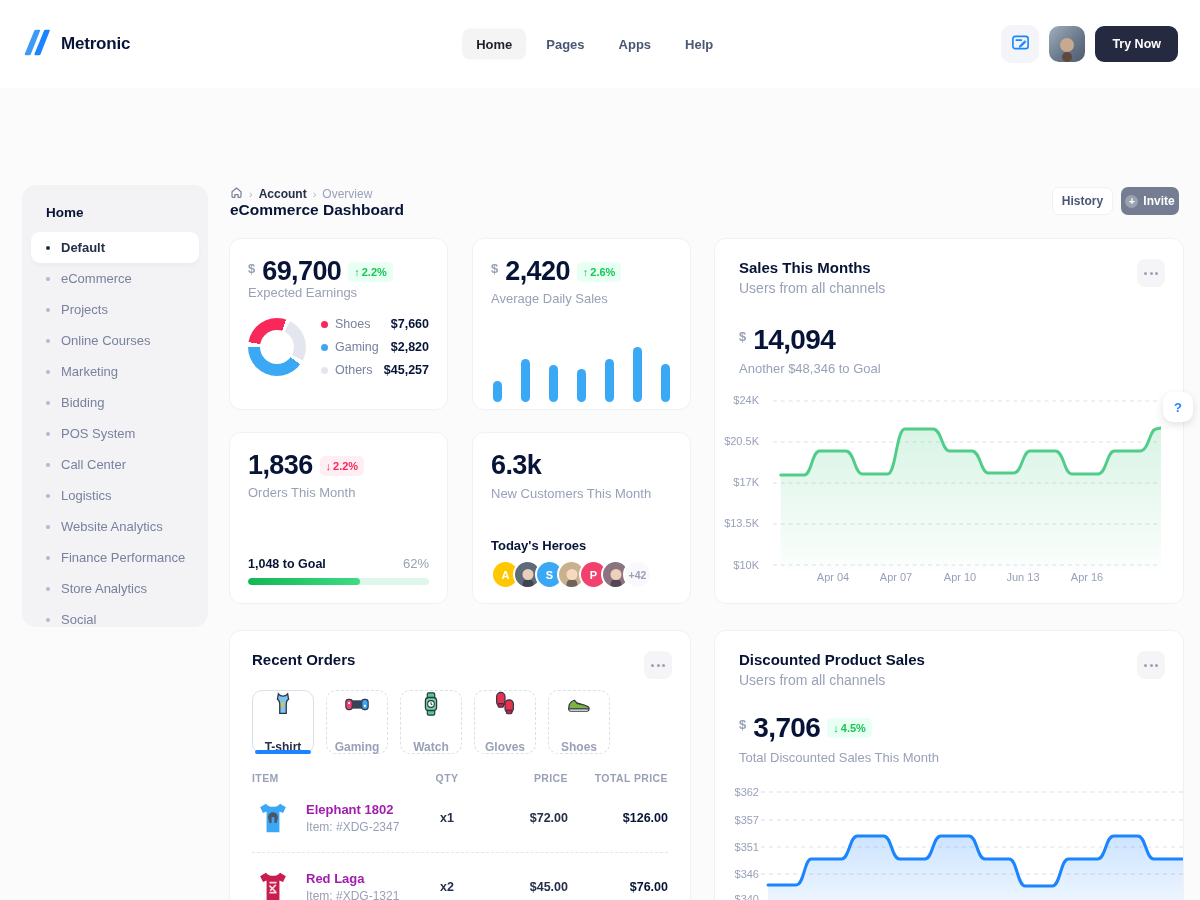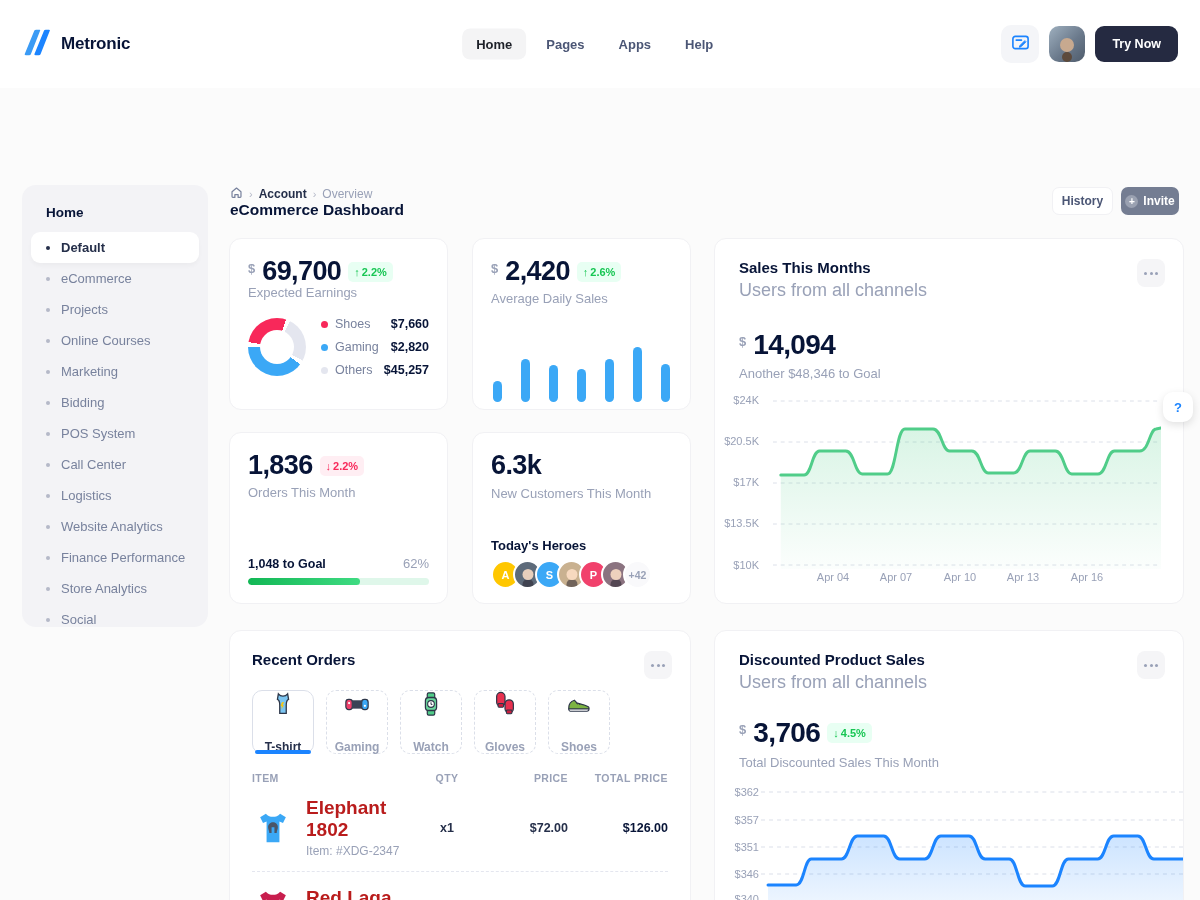--- a/index.html
+++ b/index.html
@@ -74,21 +74,21 @@
   .lg-name { font-size:12.5px; color:#78829D; }
   .lg-val { margin-left:auto; font-size:12.5px; font-weight:bold; color:#071437; }
 
   
   #card-daily { left:472px; top:238px; width:219px; height:172px; padding:19px 18px; }
   .bars { position:absolute; left:20px; right:20px; bottom:7px; height:60px; display:flex; justify-content:space-between; align-items:flex-end; }
   .vbar { width:9px; border-radius:5px; background:#3BA8F6; }
 
   
   #card-sales { left:714px; top:238px; width:470px; height:366px; padding:20px 24px; }
-  .sub-title { font-size:18px; color:#99A1B7; margin-top:4px; }
+  .sub-title { font-size:14px; color:#99A1B7; margin-top:4px; }
   .card-money { margin-top:30px; }
   .chart { position:absolute; left:0; right:0; top:0; bottom:0; pointer-events:none; }
   .ytick { position:absolute; width:44px; text-align:right; font-size:11px; color:#99A1B7; }
   .xtick { position:absolute; transform:translateX(-50%); font-size:11px; color:#99A1B7; }
   .plot { position:absolute; }
   .plot svg { display:block; width:100%; height:100%; }
 
   
   #card-orders { left:229px; top:432px; width:219px; height:172px; padding:19px 18px; }
   .goal-row { position:absolute; left:18px; right:18px; bottom:32px; display:flex; align-items:center; }
@@ -116,21 +116,21 @@
   .tab-underline { position:absolute; bottom:-1px; left:2px; right:2px; height:4px; border-radius:4px; background:#1B84FF; }
   .torow { display:flex; align-items:center; }
   .th-row { margin-top:18px; font-size:10.5px; font-weight:bold; color:#99A1B7; letter-spacing:0.4px; }
   .col-item { flex:1; display:flex; align-items:center; gap:12px; }
   .col-qty { width:58px; text-align:center; }
   .col-price { width:92px; text-align:right; }
   .col-total { width:100px; text-align:right; }
   .order-row { padding:13px 0; }
   .order-row + .order-row { border-top:1px dashed #E4E6EF; }
   .thumb { width:42px; height:42px; display:flex; align-items:center; justify-content:center; flex:none; }
-  .p-name { font-size:19px; font-weight:bold; color:#b91c1c; }
+  .p-name { font-size:13px; font-weight:bold; color:#a21caf; }
   .p-item { font-size:12px; color:#99A1B7; margin-top:3px; }
   .p-qty { font-size:12.5px; font-weight:bold; color:#252F4A; }
   .p-price { font-size:12.5px; font-weight:600; color:#252F4A; }
   .p-total { font-size:12.5px; font-weight:bold; color:#071437; }
 
   
   #card-discount { left:714px; top:630px; width:470px; height:290px; padding:20px 24px; overflow:hidden; }
 
   
   .help-fab { position:absolute; left:1163px; top:392px; width:30px; height:30px; background:#fff; border-radius:10px; box-shadow:0 3px 9px rgba(0,0,0,0.12); display:flex; align-items:center; justify-content:center; color:#1B84FF; font-weight:bold; font-size:13px; cursor:pointer; z-index:6; }
@@ -334,21 +334,21 @@
               <line x1="0" y1="131" x2="400" y2="131"></line>
             <line x1="0" y1="172" x2="400" y2="172"></line>
           </g>
           <path d="M8,82 H32 C40,82 40,58 48,58 H75 C84,58 84,81 92,81 H118 C127,81 127,36 136,36 H165 C174,36 174,58 182,58 H205 C214,58 214,80 222,80 H248 C257,80 257,58 265,58 H291 C300,58 300,81 308,81 H335 C344,81 344,58 352,58 H378 C388,58 388,36 395,36 L400,35 L400,176 L8,176 Z" fill="url(#gfill)"></path>
           <path d="M8,82 H32 C40,82 40,58 48,58 H75 C84,58 84,81 92,81 H118 C127,81 127,36 136,36 H165 C174,36 174,58 182,58 H205 C214,58 214,80 222,80 H248 C257,80 257,58 265,58 H291 C300,58 300,81 308,81 H335 C344,81 344,58 352,58 H378 C388,58 388,36 395,36 L400,35" fill="none" stroke="#50CD89" stroke-width="3" stroke-linecap="round"></path>
         </svg>
       </div>
       <span class="xtick" style="left:118px; top:332px">Apr 04</span>
       <span class="xtick" style="left:181px; top:332px">Apr 07</span>
       <span class="xtick" style="left:245px; top:332px">Apr 10</span>
-      <span class="xtick" style="left:308px; top:332px">Apr 13</span>
+      <span class="xtick" style="left:308px; top:332px">Jun 13</span>
       <span class="xtick" style="left:372px; top:332px">Apr 16</span>
     </div>
   </section>
 
   <section class="card" id="card-orders">
     <div class="money-row">
       <span class="big-num">1,836</span>
       <span class="badge down">
           <span>↓</span>
           <span>2.2%</span>

